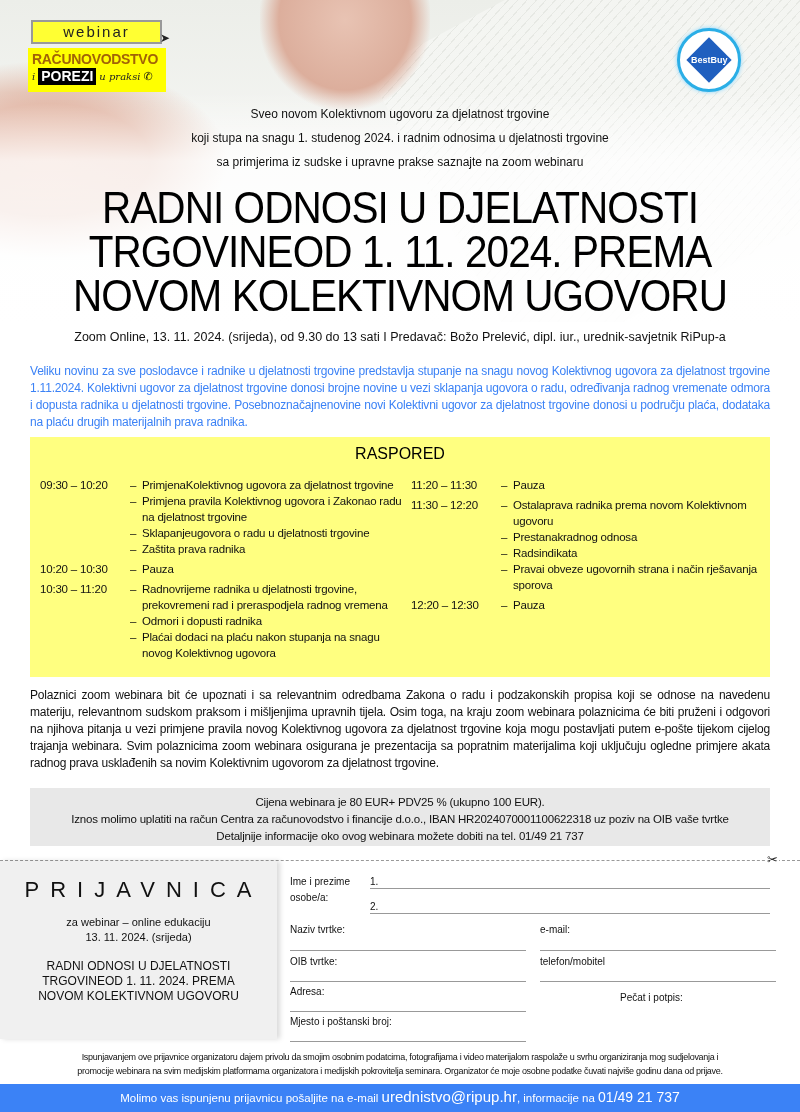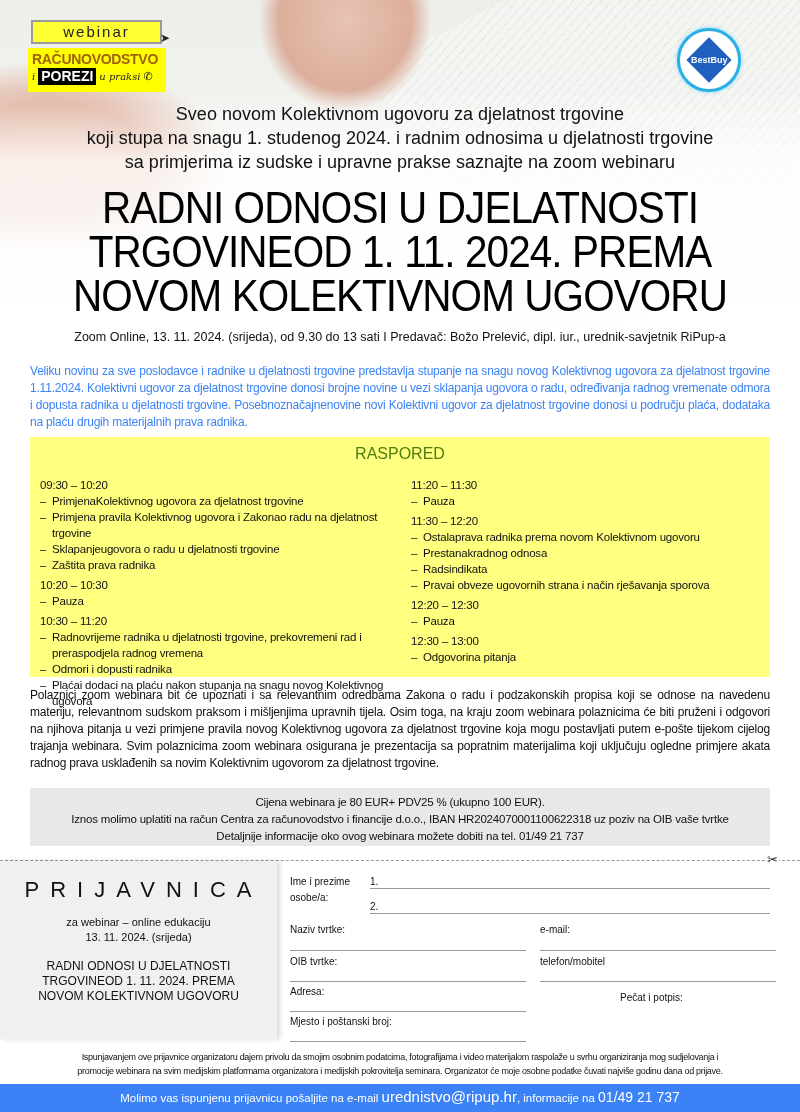--- a/index.html
+++ b/index.html
@@ -53,21 +53,21 @@
     display: flex; align-items: center; justify-content: center;
   }
   .badge-diamond {
     width: 32px; height: 32px; background: #1f5fbf; transform: rotate(45deg);
     display: flex; align-items: center; justify-content: center;
   }
   .badge-text { transform: rotate(-45deg); color: #fff; font-size: 9px; font-weight: bold; white-space: nowrap; }
 
   .intro {
     position: absolute; left: 0; top: 102px; width: 800px; text-align: center;
-    font-size: 18px; line-height: 24px; color: #111;
+    font-size: 12px; line-height: 24px; color: #111;
   }
   .title {
     position: absolute; left: 0; top: 186px; width: 800px; text-align: center;
     font-size: 44px; line-height: 44px; color: #000; letter-spacing: -1px;
     transform: scaleX(0.92); transform-origin: center;
   }
   .meta {
     position: absolute; left: 0; top: 330px; width: 800px; text-align: center;
     font-size: 12.5px; color: #111;
   }
@@ -76,25 +76,25 @@
     position: absolute; left: 30px; top: 363px; width: 740px;
     font-size: 12px; line-height: 17px; text-align: justify; color: #3b82f6;
     letter-spacing: -0.2px;
   }
 
   
   .schedule {
     position: absolute; left: 30px; top: 437px; width: 740px; height: 240px;
     background: #ffff80;
   }
-  .schedule-title { text-align: center; font-size: 16px; margin-top: 8px; color: #4d7c0f; }
+  .schedule-title { text-align: center; font-size: 16px; margin-top: 8px; color: #000000; }
   .sch-col { position: absolute; top: 40px; font-size: 11.5px; line-height: 16px; color: #111; letter-spacing: -0.2px; }
   .sch-col.left { left: 10px; width: 370px; }
   .sch-col.right { left: 381px; width: 350px; }
-  .slot { display: flex; margin-bottom: 4px; flex-direction: column; }
+  .slot { display: flex; margin-bottom: 4px; }
   .slot-time { width: 90px; flex: none; white-space: nowrap; }
   .slot-items { flex: 1; }
   .slot-item { position: relative; padding-left: 12px; }
   .slot-item::before { content: "–"; position: absolute; left: 0; }
 
   .body2 {
     position: absolute; left: 30px; top: 687px; width: 740px;
     font-size: 12px; line-height: 17px; text-align: justify; color: #111; letter-spacing: -0.2px;
   }
 
@@ -228,26 +228,20 @@
         <div class="slot-item">Radsindikata</div>
         <div class="slot-item">Pravai obveze ugovornih strana i način rješavanja sporova</div>
       </div>
     </div>
     <div class="slot">
       <div class="slot-time">12:20 – 12:30</div>
       <div class="slot-items">
         <div class="slot-item">Pauza</div>
       </div>
     </div>
-    <div class="slot">
-      <div class="slot-time">12:30 – 13:00</div>
-      <div class="slot-items">
-        <div class="slot-item">Odgovorina pitanja</div>
-      </div>
-    </div>
   </div>
 </div>
 
 <p class="body2">Polaznici zoom webinara bit će upoznati i sa relevantnim odredbama Zakona o radu i podzakonskih propisa koji se odnose na navedenu materiju, relevantnom sudskom praksom i mišljenjima upravnih tijela. Osim toga, na kraju zoom webinara polaznicima će biti pruženi i odgovori na njihova pitanja u vezi primjene pravila novog Kolektivnog ugovora za djelatnost trgovine koja mogu postavljati putem e-pošte tijekom cijelog trajanja webinara. Svim polaznicima zoom webinara osigurana je prezentacija sa popratnim materijalima koji uključuju ogledne primjere akata radnog prava usklađenih sa novim Kolektivnim ugovorom za djelatnost trgovine.</p>
 
 <div class="price">
   <div>Cijena webinara je 80 EUR+ PDV25 % (ukupno  100 EUR).</div>
   <div>Iznos molimo uplatiti  na račun Centra za računovodstvo i financije d.o.o., IBAN HR2024070001100622318  uz poziv na OIB vaše tvrtke</div>
   <div>Detaljnije informacije oko ovog webinara možete dobiti  na tel. 01/49 21 737</div>
 </div>

